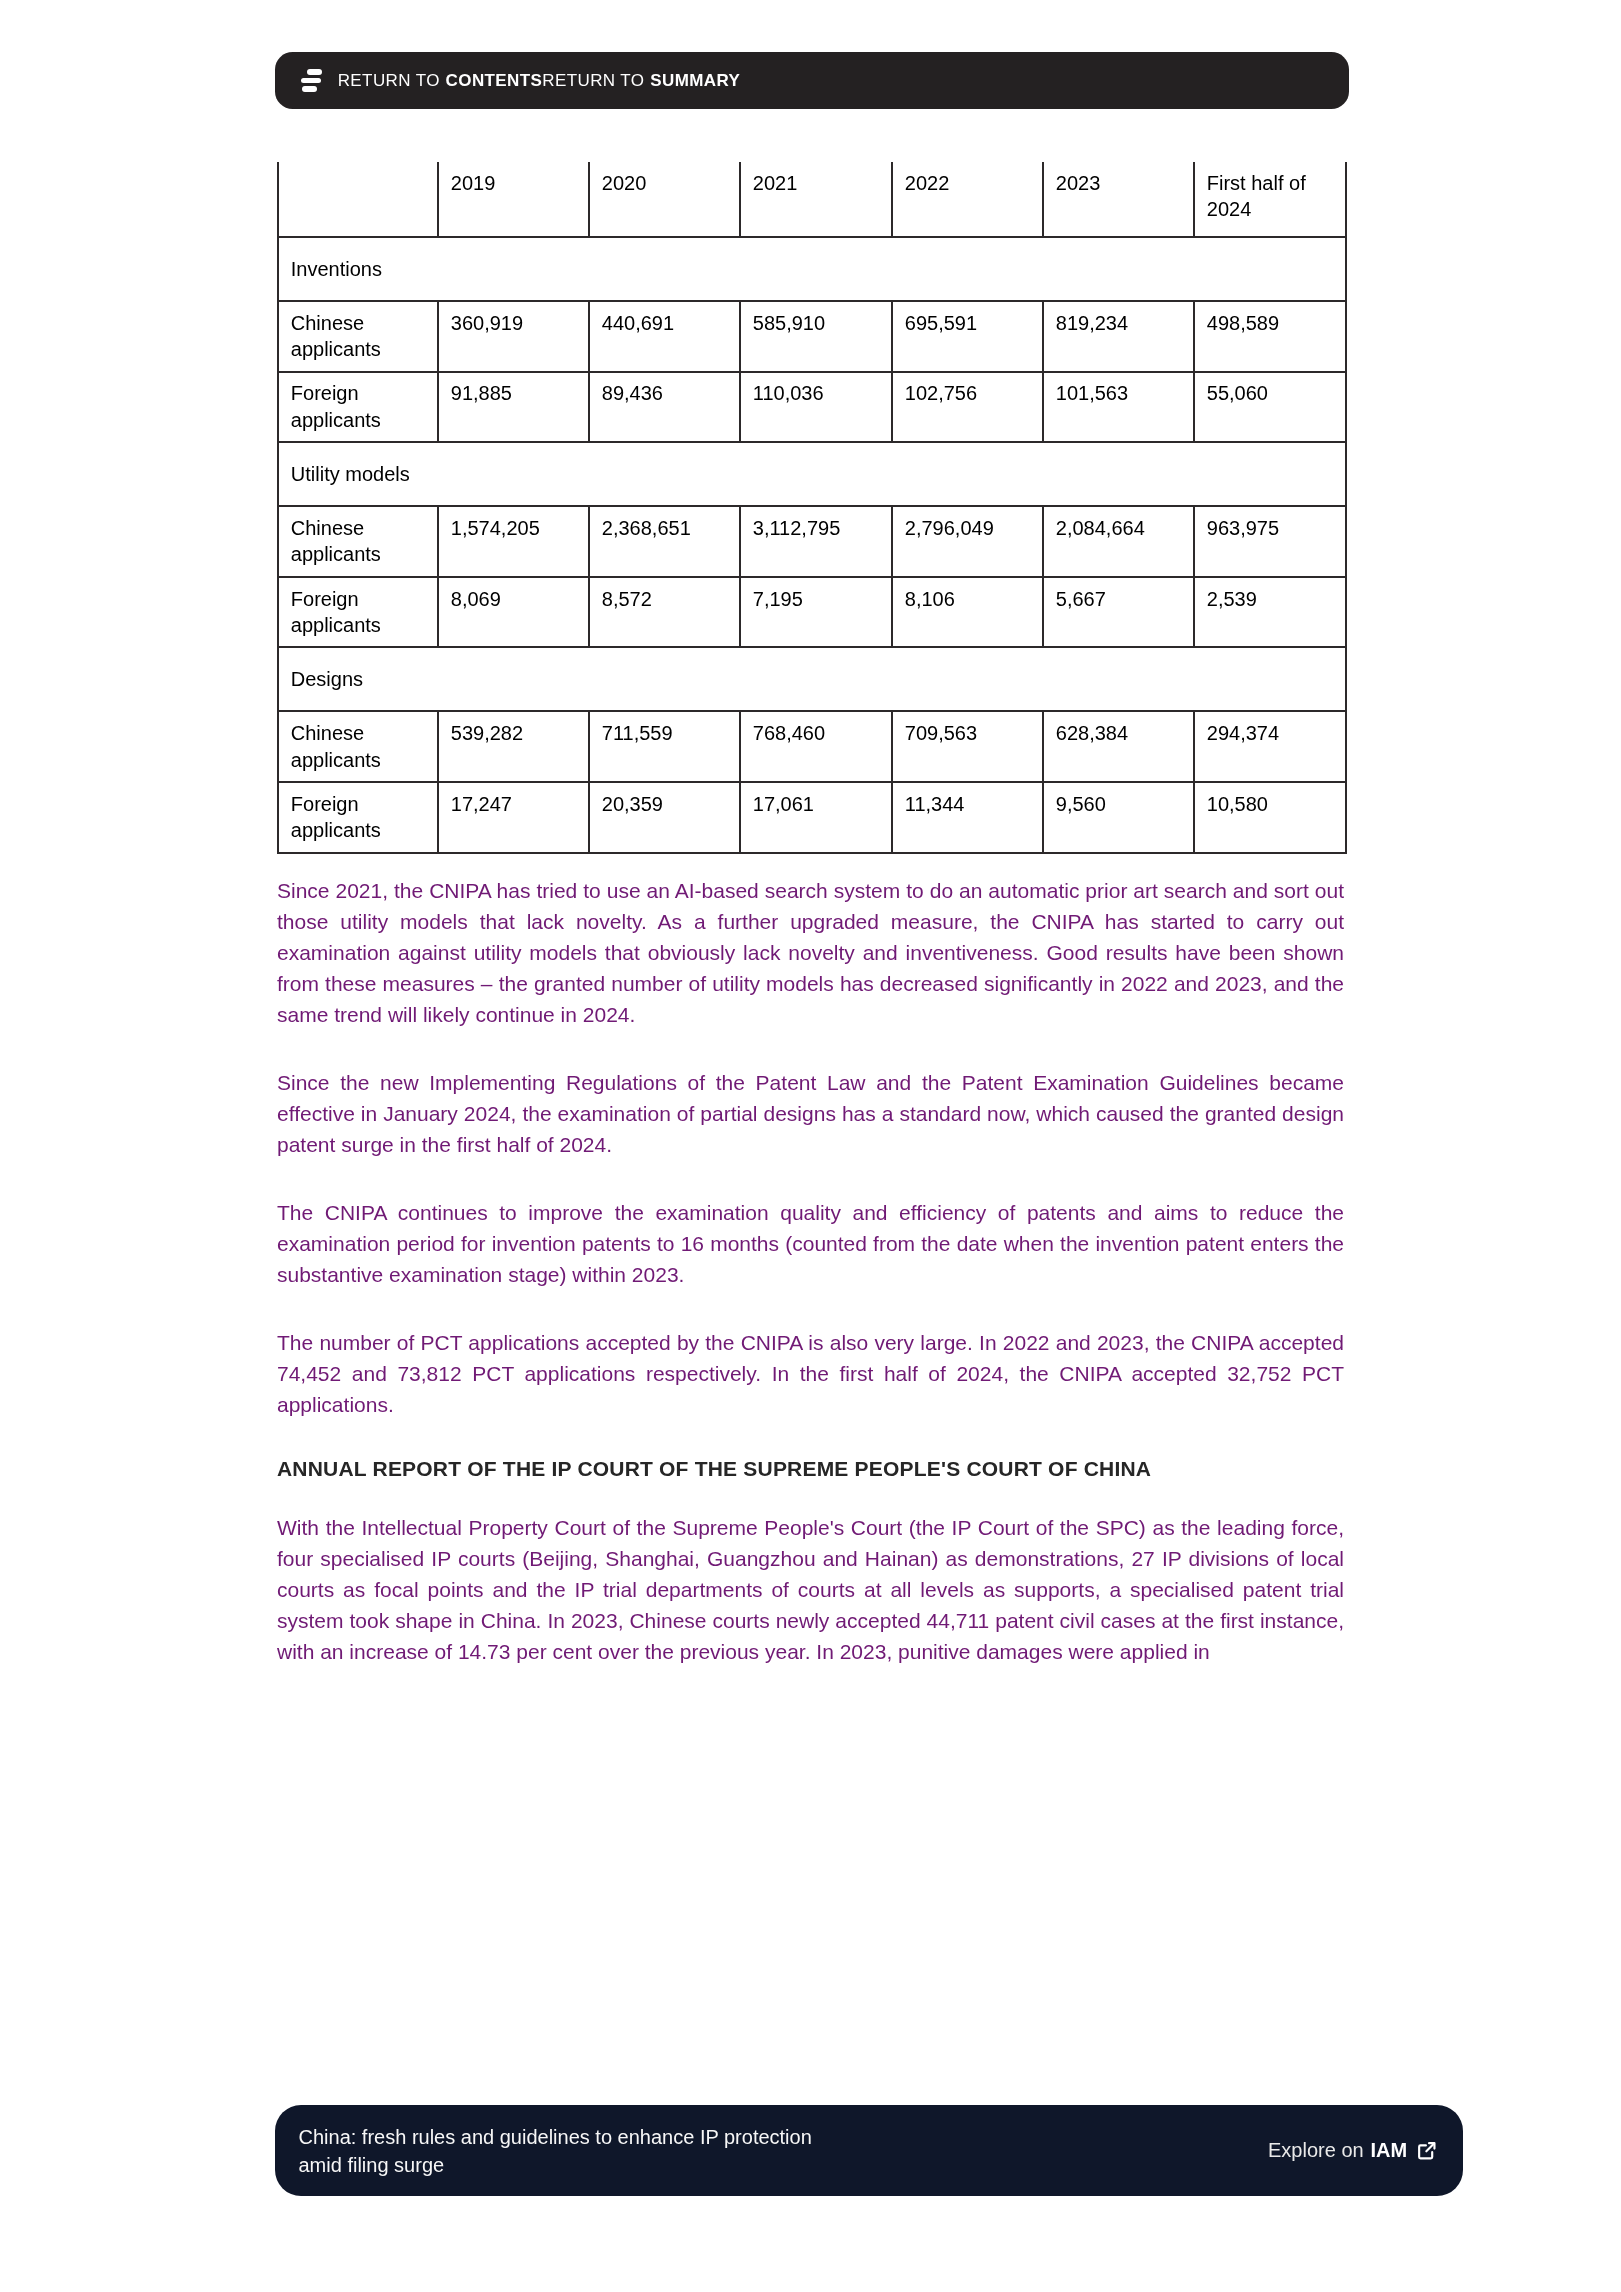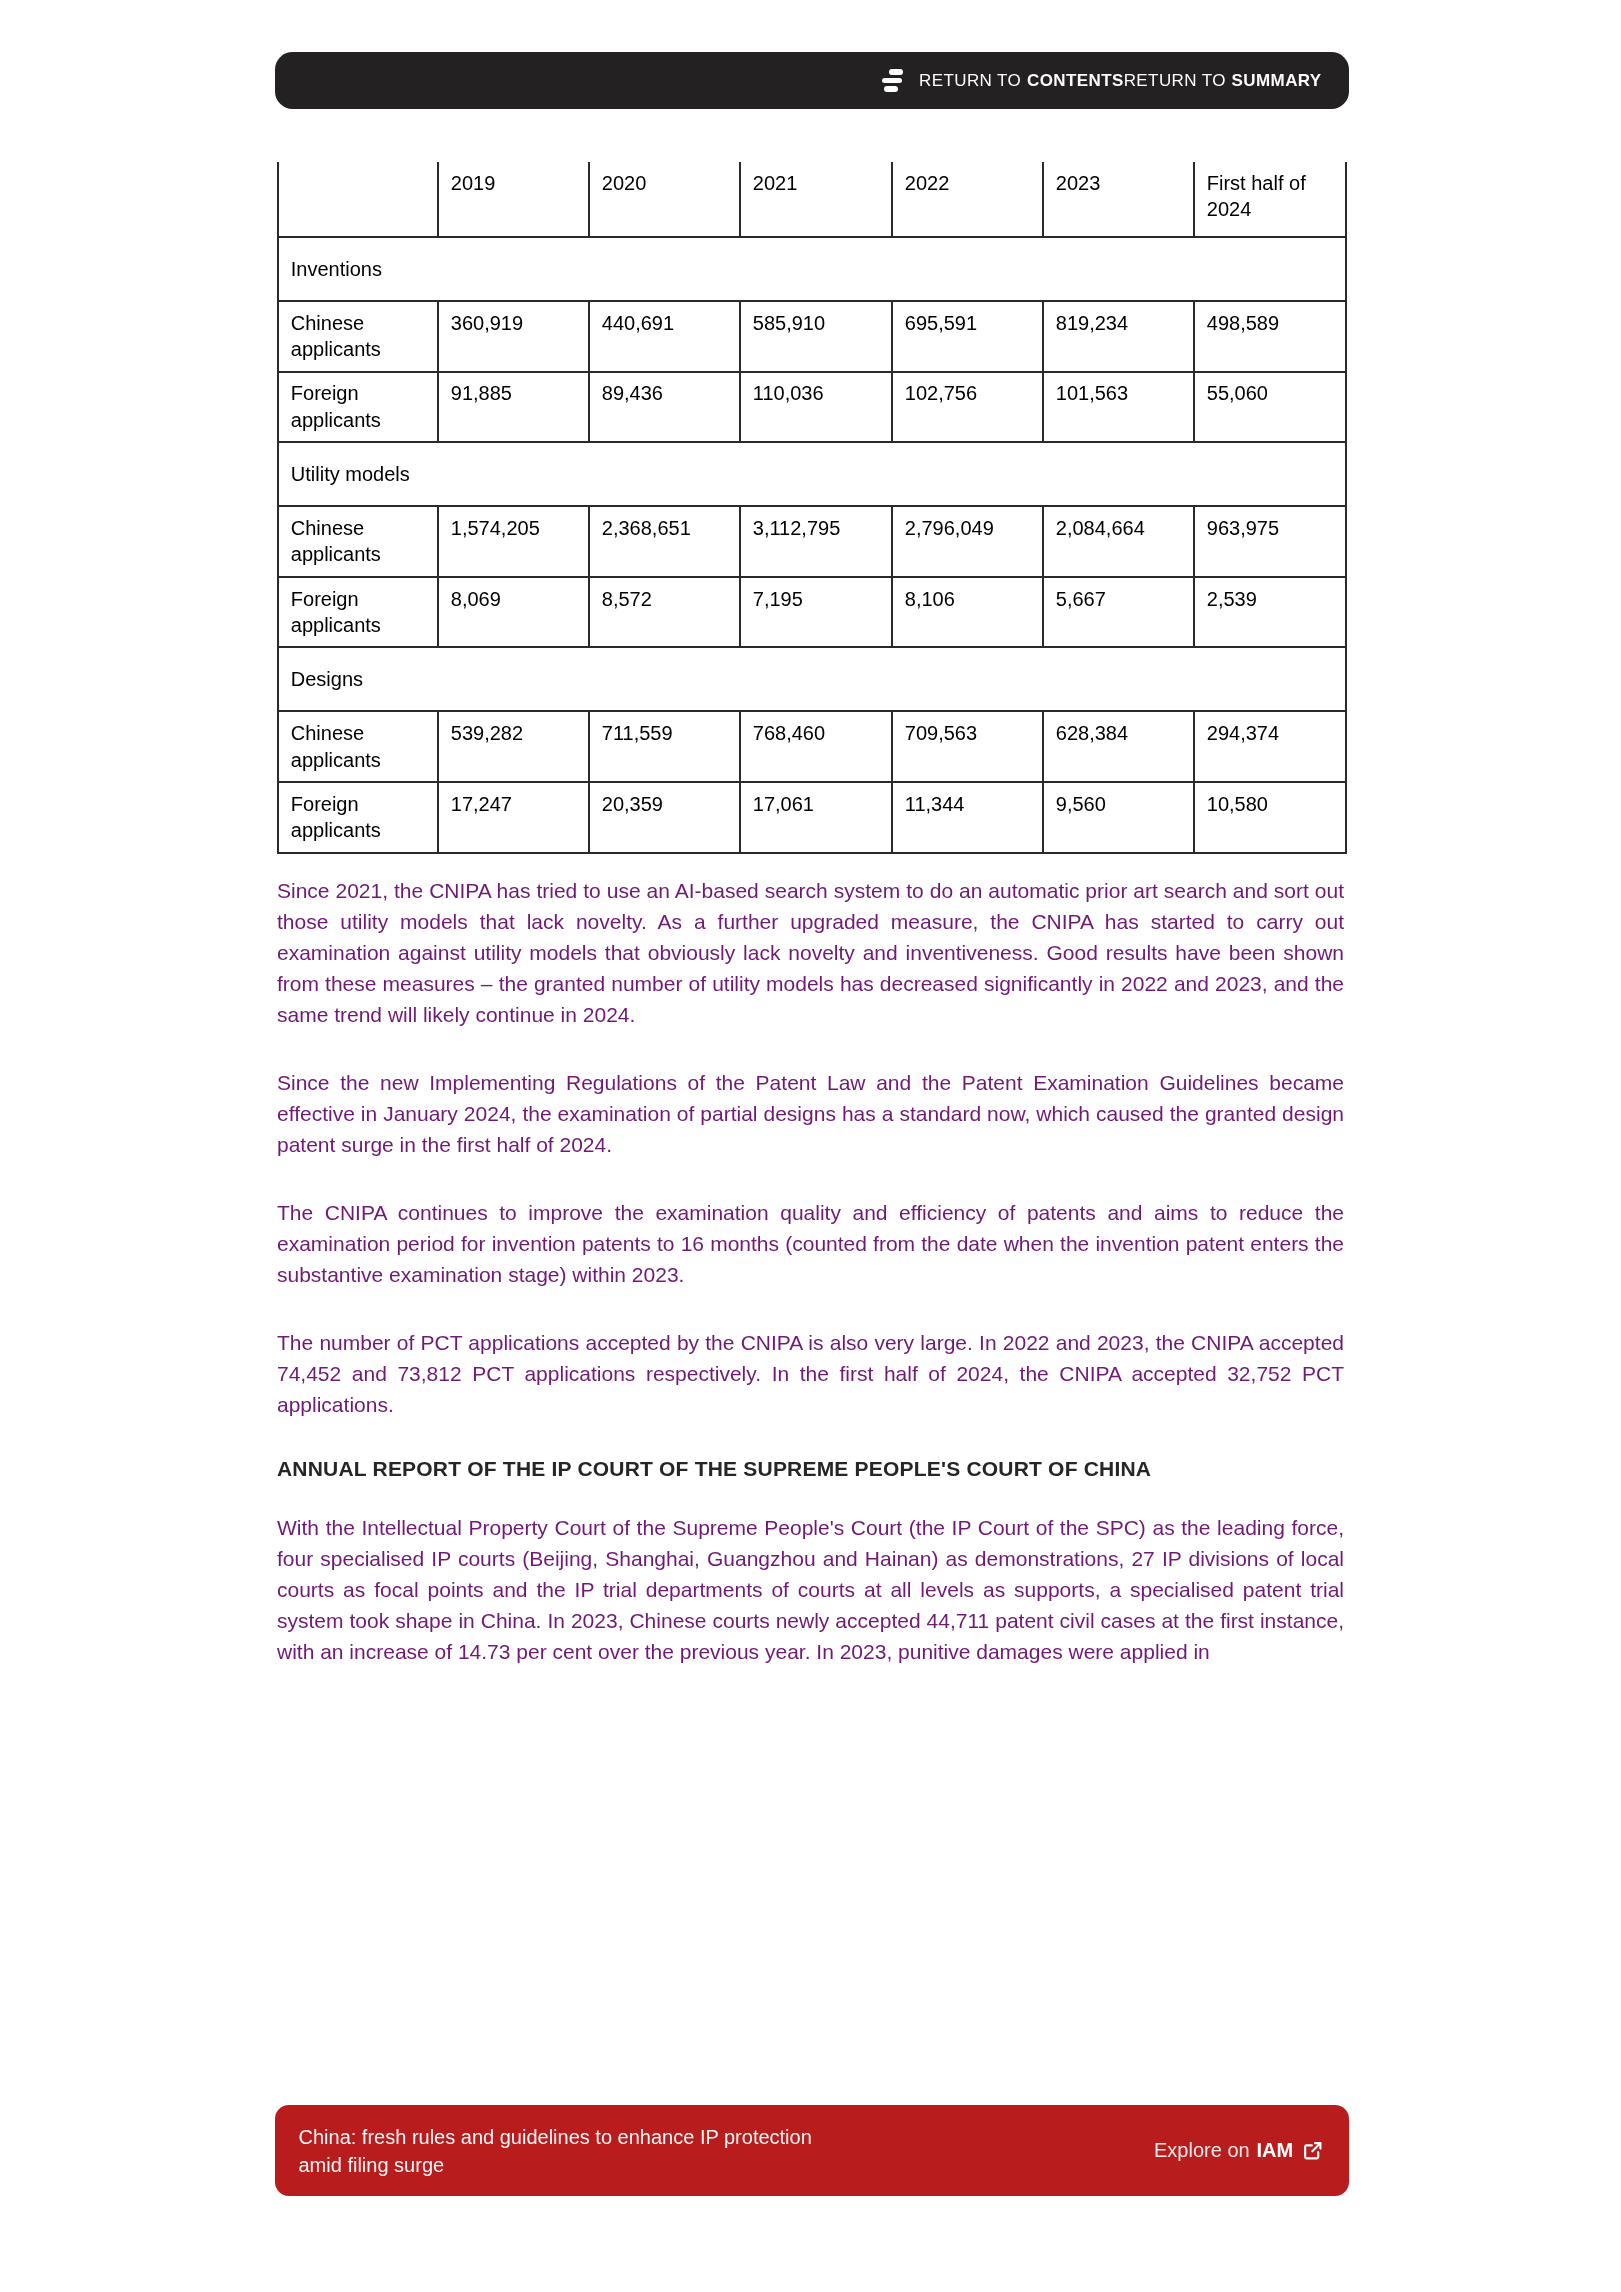--- a/index.html
+++ b/index.html
@@ -16,21 +16,21 @@
 
   
   .topbar {
     position: absolute;
     left: 275px; top: 52px;
     width: 1074px; height: 57px;
     background: #242122;
     border-radius: 17.6px;
     display: flex;
     align-items: center;
-    justify-content: flex-end;
+    justify-content: flex-start;
     padding: 0 27.4px 0 23.5px;
   }
   .nav-link {
     display: flex;
     align-items: center;
     color: #ffffff;
     font-size: 17px;
     letter-spacing: 0.4px;
     cursor: pointer;
     white-space: nowrap;
@@ -98,23 +98,23 @@
     font-weight: bold;
     letter-spacing: 0.2px;
     color: #262626;
     margin: 5.9px 0 31px 0;
   }
 
   
   .footbar {
     position: absolute;
     left: 275px; top: 2105px;
-    width: 1074px; height: 91px;
-    background: #b91c1c;
-    border-radius: 14px;
+    width: 1188px; height: 91px;
+    background: #0f172a;
+    border-radius: 26px;
     display: flex;
     align-items: center;
     justify-content: space-between;
     padding: 0 25.5px 0 23.5px;
   }
   .foot-title {
     color: #f7f7f7;
     font-size: 20px;
     line-height: 28px;
     font-weight: normal;

